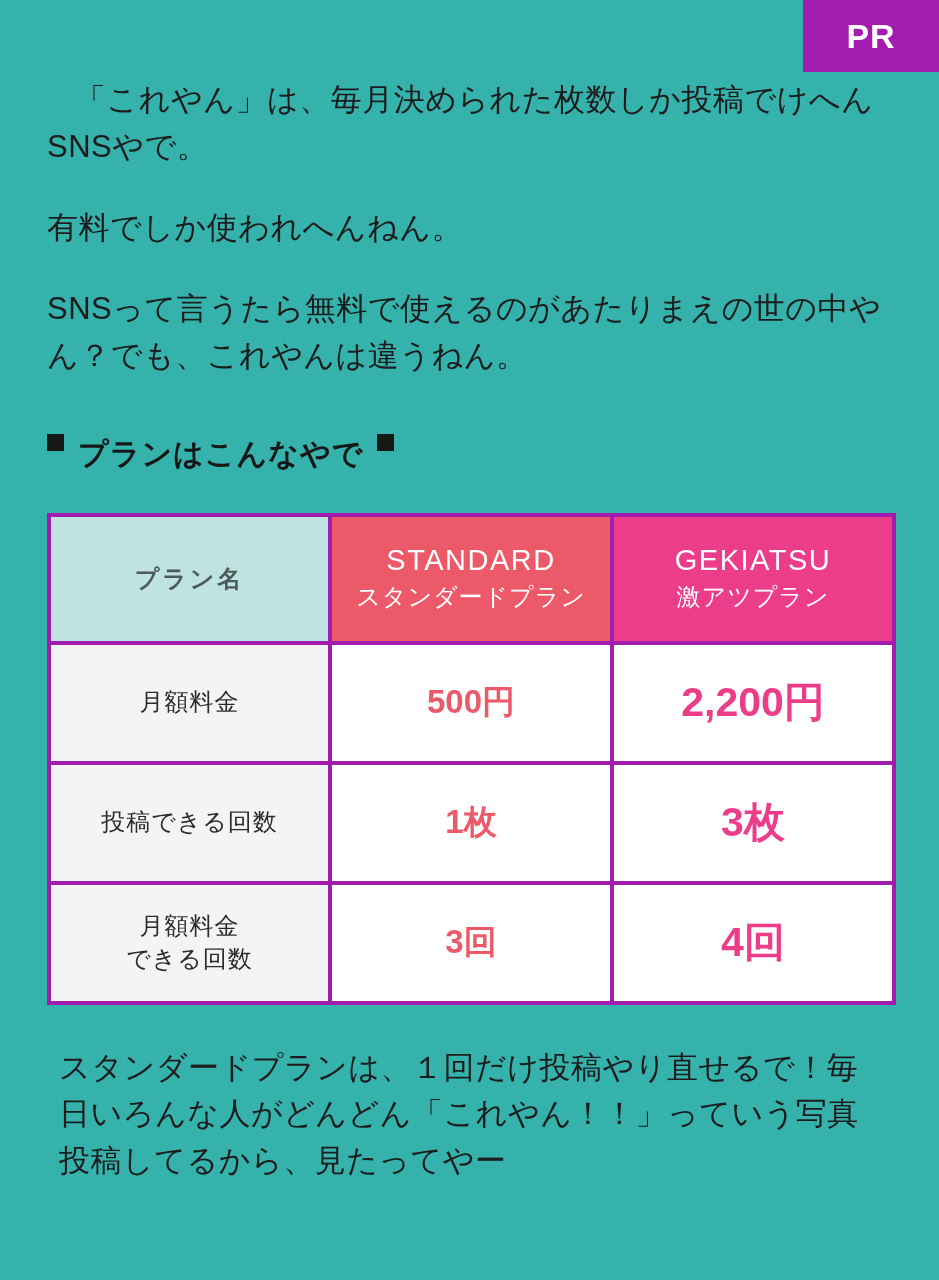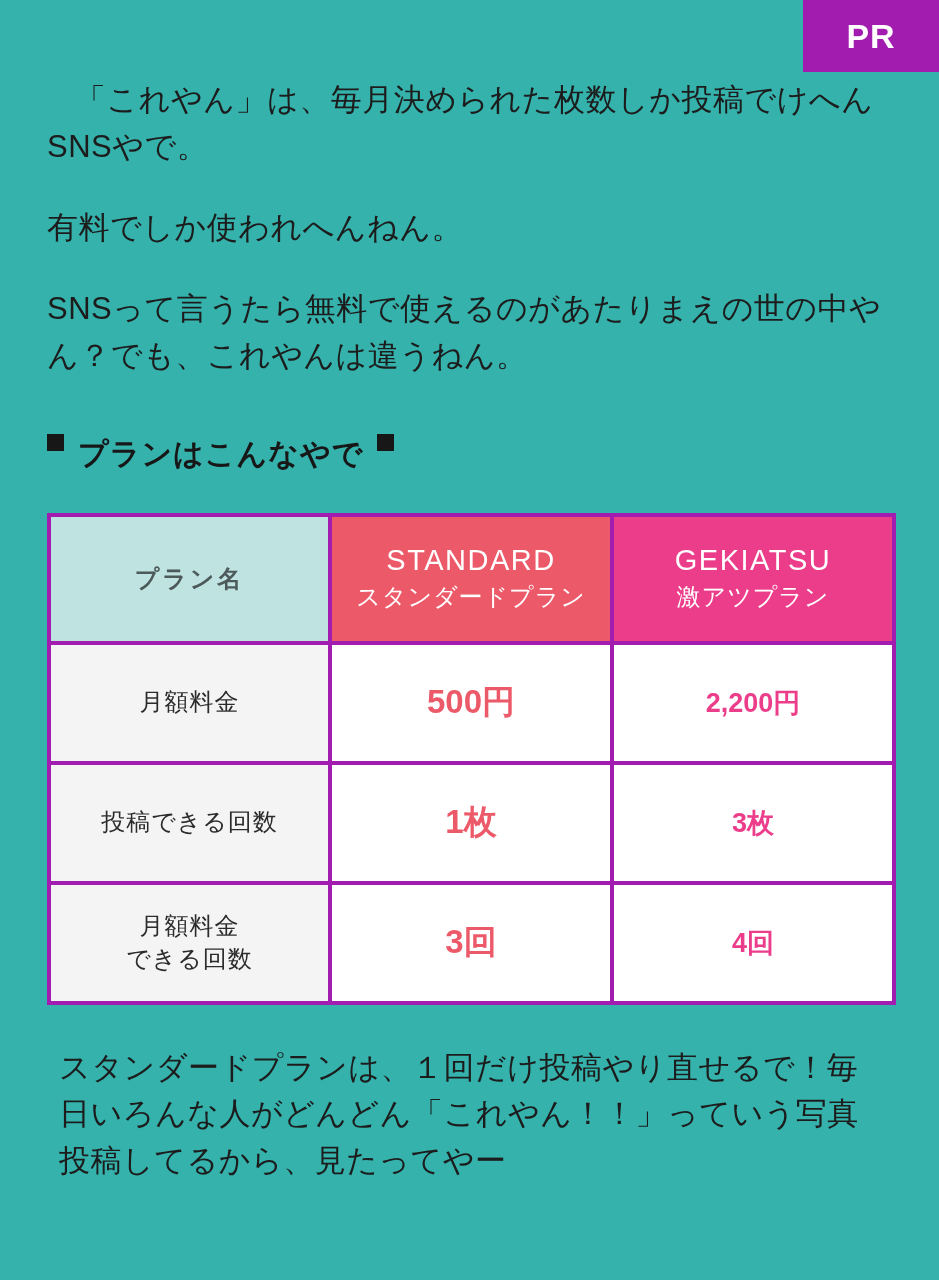--- a/index.html
+++ b/index.html
@@ -134,21 +134,21 @@
   td.val-standard {
     background: #ffffff;
     color: #ec5a6a;
     font-size: 33px;
     font-weight: bold;
     height: 116px;
   }
   td.val-gekiatsu {
     background: #ffffff;
     color: #ec3d8a;
-    font-size: 27px;
+    font-size: 41px;
     font-weight: bold;
     height: 116px;
   }
 
   .after-table {
     margin-top: 40px;
   }
   .after-table p {
     font-size: 31px;
     line-height: 1.5;

